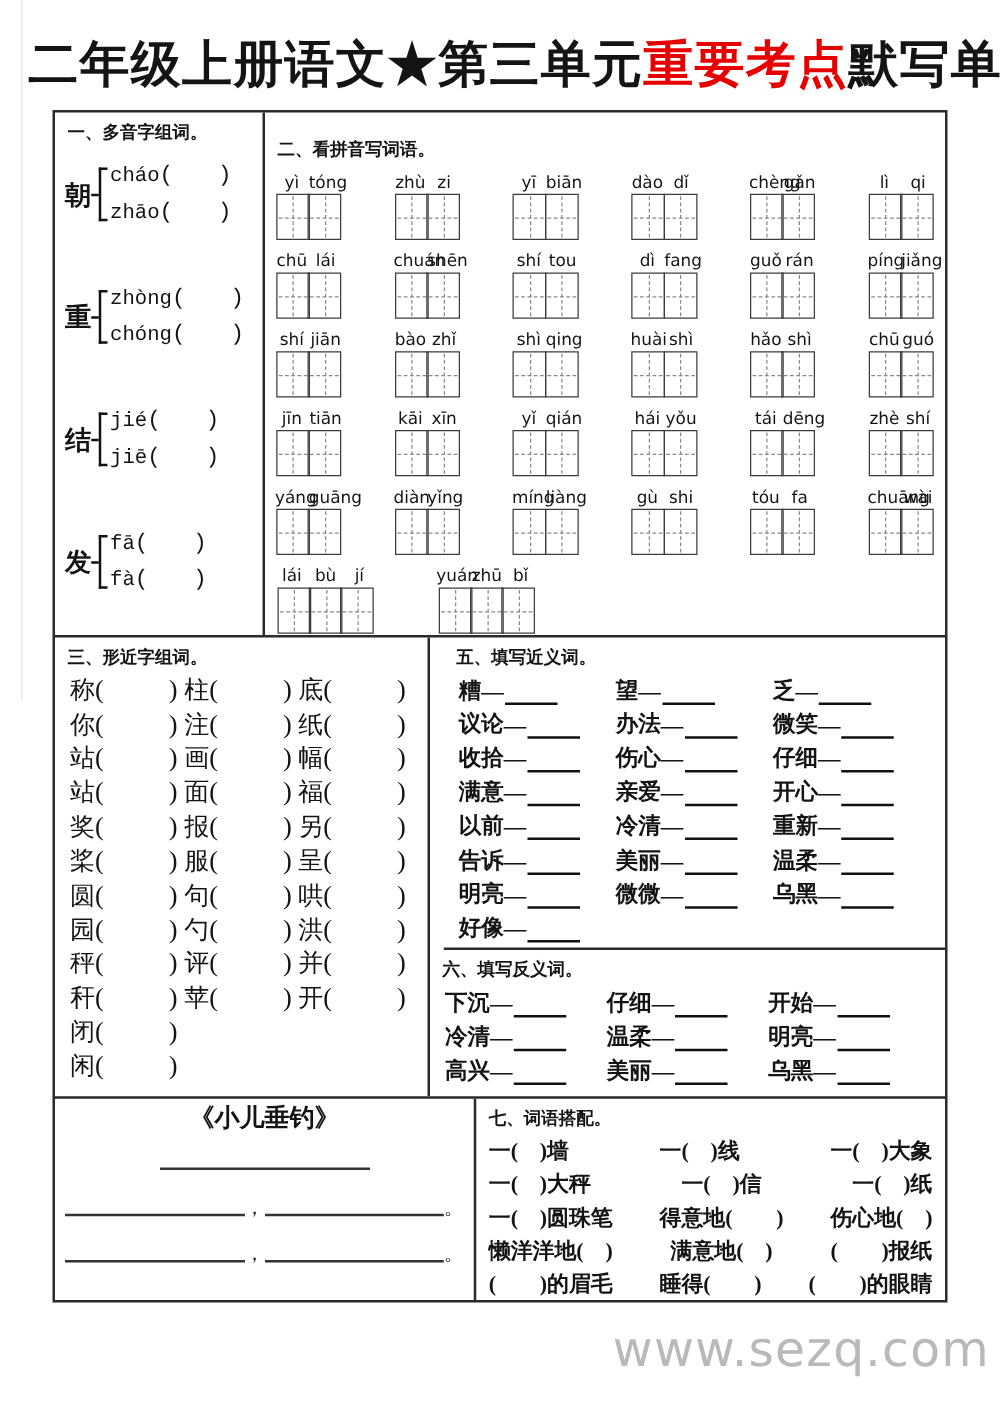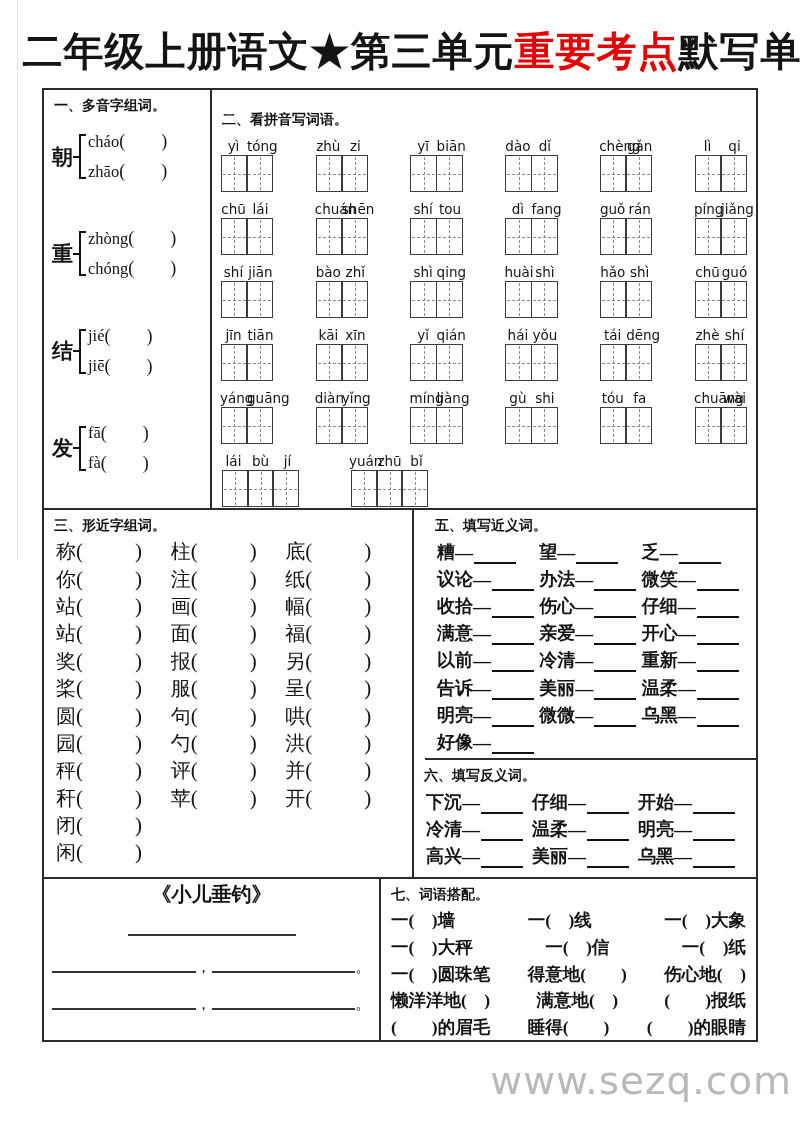--- a/index.html
+++ b/index.html
@@ -15,40 +15,40 @@
 
   
   .sheet { position:absolute; left:42px; top:88px; width:716px; height:954px;
            border:2.5px solid #2b2b2b; display:flex; flex-direction:column; background:#fff; }
   .row-top { height:420px; display:flex; border-bottom:2px solid #2b2b2b; }
   .row-mid { height:370px; display:flex; border-bottom:2px solid #2b2b2b; }
   .row-bottom { flex:1; display:flex; }
   .cell { overflow:hidden; }
   .cell-s1 { width:168px; border-right:2px solid #2b2b2b; display:flex; flex-direction:column; }
   .cell-s2 { flex:1;margin-top:14px; }
-  .cell-s3 { width:370px; border-right:2px solid #2b2b2b; }
+  .cell-s3 { width:300px; border-right:2px solid #2b2b2b; }
   .col-right { flex:1; display:flex; flex-direction:column; }
   .cell-s5 { height:250px; border-bottom:2px solid #2b2b2b;margin-left:11px; }
   .cell-s6 { flex:1; }
   .cell-s4 { width:337px; border-right:2px solid #2b2b2b; }
   .cell-s7 { flex:1; }
 
   .sec-title { font-size:14px; font-weight:bold; padding:7px 8px 2px 10px; white-space:nowrap; }
 
   
   .s1-groups { flex:1; display:flex; flex-direction:column; justify-content:space-between;
                padding:14px 4px 34px 8px; }
   .poly-group { display:flex; align-items:center; }
   .poly-char { font-size:21px; font-weight:bold; }
   .poly-dash { width:6px; height:2px; background:#111; }
   .poly-bracket { width:7px; align-self:stretch; border-left:2px solid #111;
                   border-top:2px solid #111; border-bottom:2px solid #111; margin:3px 0; }
   .poly-readings { display:flex; flex-direction:column; gap:9px; padding-left:2px; }
-  .poly-reading { font-family:Liberation Serif, serif; font-size:16.5px; white-space:nowrap;
-                  display:flex; align-items:center; }
+  .poly-reading { font-family:Liberation Mono, monospace; font-size:16.5px; white-space:nowrap;
+                  display:flex; }
   .poly-reading .gap { display:inline-block; width:36px; }
   .poly-reading .paren { font-size:18px; }
 
   
   .s2-rows { padding:2px 8px 0 8px; display:flex; flex-direction:column; }
   .s2-row { display:flex; justify-content:space-between; margin-bottom:4px; }
   .s2-row.row-left { justify-content:flex-start; gap:48px; }
   .s2-group { display:flex; flex-direction:column; align-items:center; }
   .s2-pinyin { display:flex; height:21px; align-items:flex-end; }
   .s2-pinyin span { width:27px; text-align:center; white-space:nowrap;

